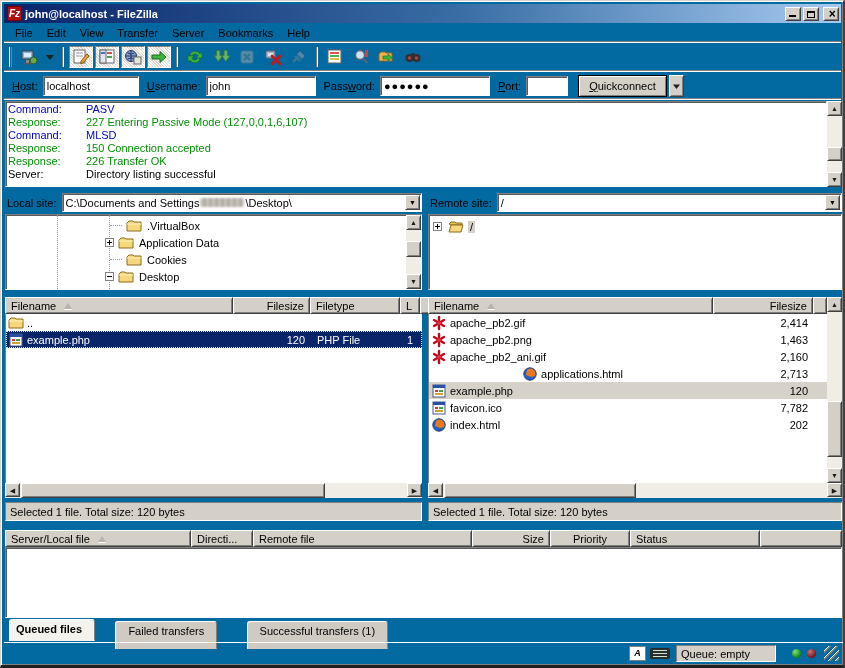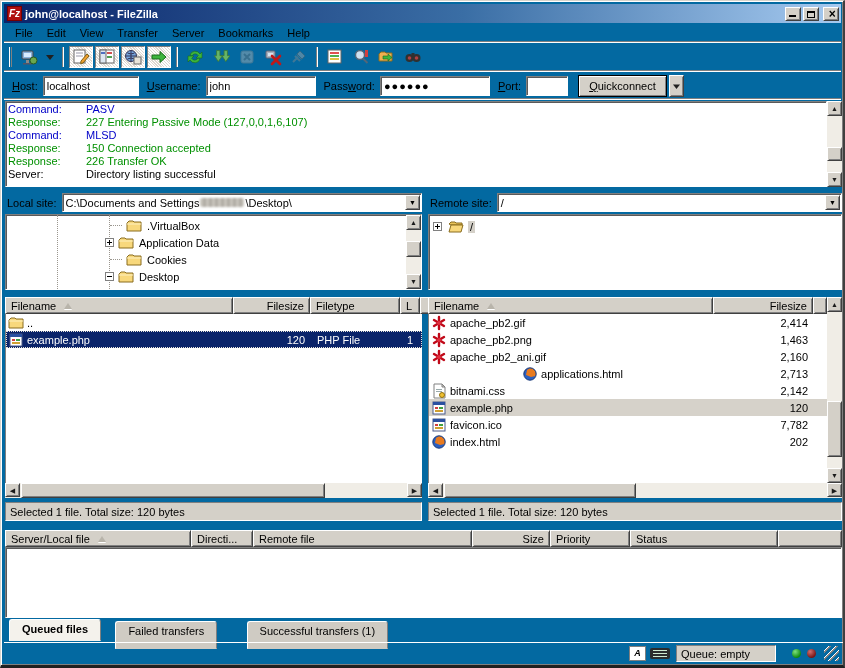--- a/index.html
+++ b/index.html
@@ -485,33 +485,20 @@
         <div class="fname cell-abs" style="left: 0px; width: 285px; justify-content: center;">
           <span class="icn"><svg width="16" height="16">
               <circle cx="8" cy="8" r="6.2" fill="#2a5fc0"></circle>
               <path d="M8 2 a6 6 0 0 1 5.5 8 L9 11 L4 9 L5 4z" fill="#e87a1e"></path>
               <circle cx="8" cy="8" r="6.2" fill="none" stroke="#1a3a78"></circle>
             </svg></span>
           <span>applications.html</span>
         </div>
         <div class="cell-abs num" style="left: 285px; width: 100px; padding: 0px 6px; overflow: hidden;">2,713</div>
       </div>
-      <div class="lrow">
-        <div class="fname cell-abs" style="left: 0px; width: 285px;">
-          <span class="icn"><svg width="16" height="16">
-              <path d="M3 1 h8 l3 3 v11 H3z" fill="#fff" stroke="#808080"></path>
-              <path d="M11 1 l3 3 h-3z" fill="#d4d0c8" stroke="#808080"></path>
-              <rect x="5" y="6" width="6" height="1" fill="#9aa"></rect>
-              <rect x="5" y="8" width="6" height="1" fill="#9aa"></rect>
-              <circle cx="11" cy="12" r="2.5" fill="#f0c030" stroke="#907010"></circle>
-            </svg></span>
-          <span>bitnami.css</span>
-        </div>
-        <div class="cell-abs num" style="left: 285px; width: 100px; padding: 0px 6px; overflow: hidden;">2,142</div>
-      </div>
       <div class="lrow sel-inactive">
         <div class="fname cell-abs" style="left: 0px; width: 285px;">
           <span class="icn"><svg width="16" height="16">
               <rect x="2" y="2" width="12" height="12" fill="#fff" stroke="#4a5a88"></rect>
               <rect x="2" y="2" width="12" height="3" fill="#2a50a0"></rect>
               <rect x="4" y="7" width="3" height="2" fill="#d04040"></rect>
               <rect x="8" y="7" width="4" height="2" fill="#40a040"></rect>
               <rect x="4" y="10" width="8" height="2" fill="#d0a030"></rect>
             </svg></span>
           <span>example.php</span>
@@ -564,31 +551,31 @@
       </div>
       <div class="hcell" style="width: 62px; flex: 0 0 auto;">
         <span>Directi...</span>
       </div>
       <div class="hcell" style="width: 219px; flex: 0 0 auto;">
         <span>Remote file</span>
       </div>
       <div class="hcell num" style="width: 78px; flex: 0 0 auto;">
         <span>Size</span>
       </div>
-      <div class="hcell" style="width: 80px; flex: 0 0 auto;">
+      <div class="hcell" style="width: 80px; flex: 0 0 auto; justify-content: center;">
         <span>Priority</span>
       </div>
-      <div class="hcell" style="width: 148px; flex: 0 0 auto;">
+      <div class="hcell" style="width: 130px; flex: 0 0 auto;">
         <span>Status</span>
       </div>
       <div class="hcell" style="flex: 1 1 0%;"></div>
     </div>
   <div class="abs queue-body" style="left:4px;top:546px;width:837px;height:71px"></div>
   <div class="abs" style="left:6px;top:620px;width:835px;height:21px" id="tabs">
-      <div class="tab active" style="left: 2px;">Queued files</div>
+      <div class="tab active" style="left: 2px; padding-left: 6px;">Queued files</div>
       <div class="tab" style="left: 108.4px;">Failed transfers</div>
       <div class="tab" style="left: 239.6px;">Successful transfers (1)</div>
     </div>
 
   <div class="abs statusbar">
     <div class="sb-ascii">A</div>
     <div class="sb-speed">
         <i style="top:2px"></i>
         <i style="top:5px"></i>
         <i style="top:8px"></i>

